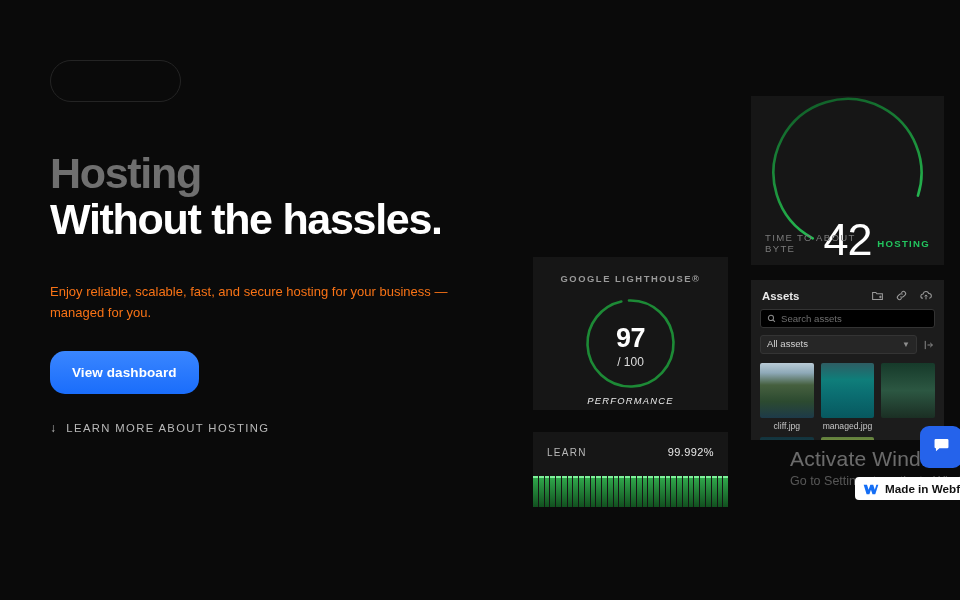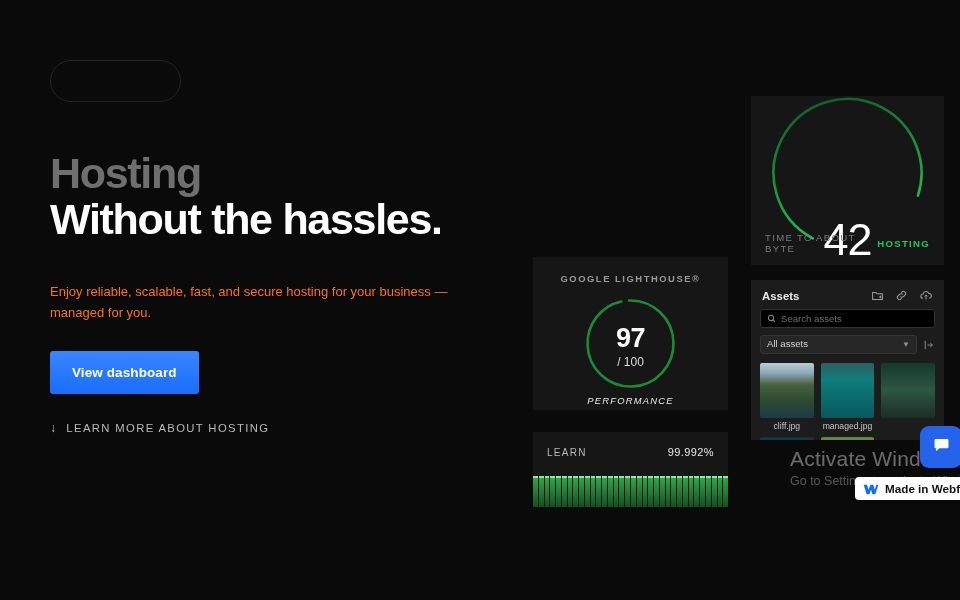--- a/index.html
+++ b/index.html
@@ -22,21 +22,21 @@
   .hero h1 { font-size: 43px; line-height: 1.07; letter-spacing: -1.3px; font-weight: 700; }
   .hero .l1 { color: #6f6f6f; display: block; }
   .hero .l2 { color: #ffffff; display: block; }
   .hero p {
     margin-top: 39px; font-size: 13px; line-height: 1.62; color: #f97316; font-weight: 400;
   }
   .cta {
     display: inline-block; margin-top: 28px;
     background: linear-gradient(180deg,#3a86ff 0%,#1a6dfb 100%);
     color: #fff; font-size: 13.5px; font-weight: 700;
-    padding: 14px 22px; border: none; border-radius: 3px; cursor: pointer;
+    padding: 14px 22px; border: none; border-radius: 15px; cursor: pointer;
     letter-spacing: .1px;
   }
   .learn {
     position: absolute; left: 50px; top: 421px;
     display: flex; align-items: center; gap: 9px;
     color: #b9b9b9; font-size: 11.3px; letter-spacing: 1.35px; font-weight: 500;
     cursor: pointer;
   }
   .learn .arrow { font-size: 12px; color: #b9b9b9; }
 

